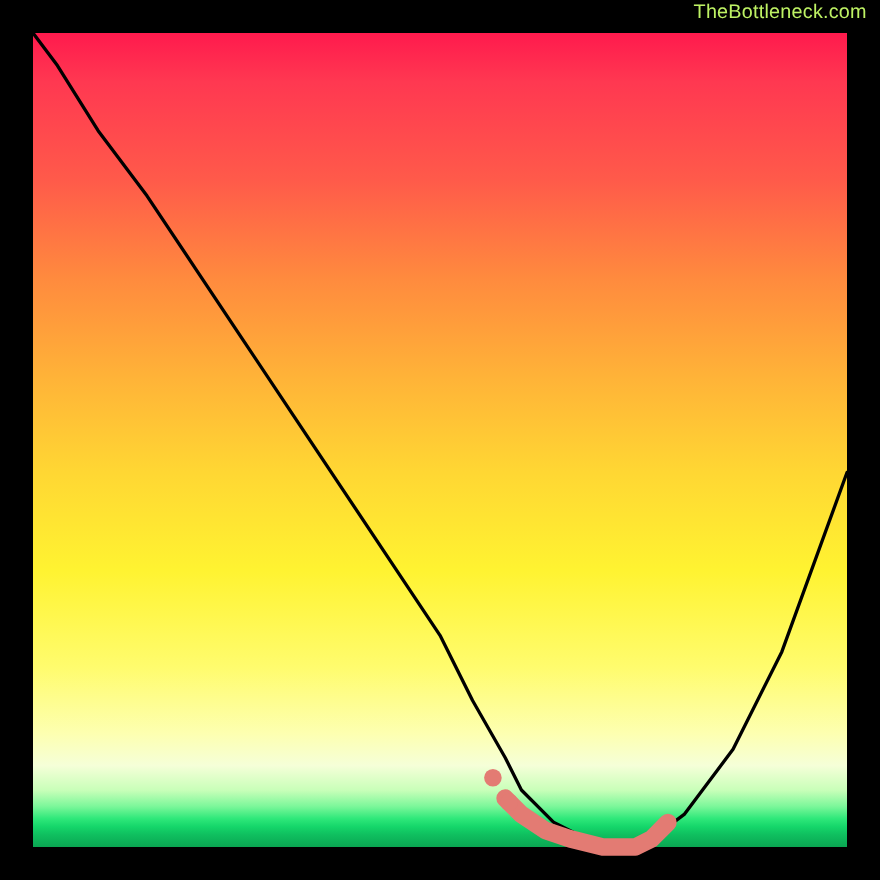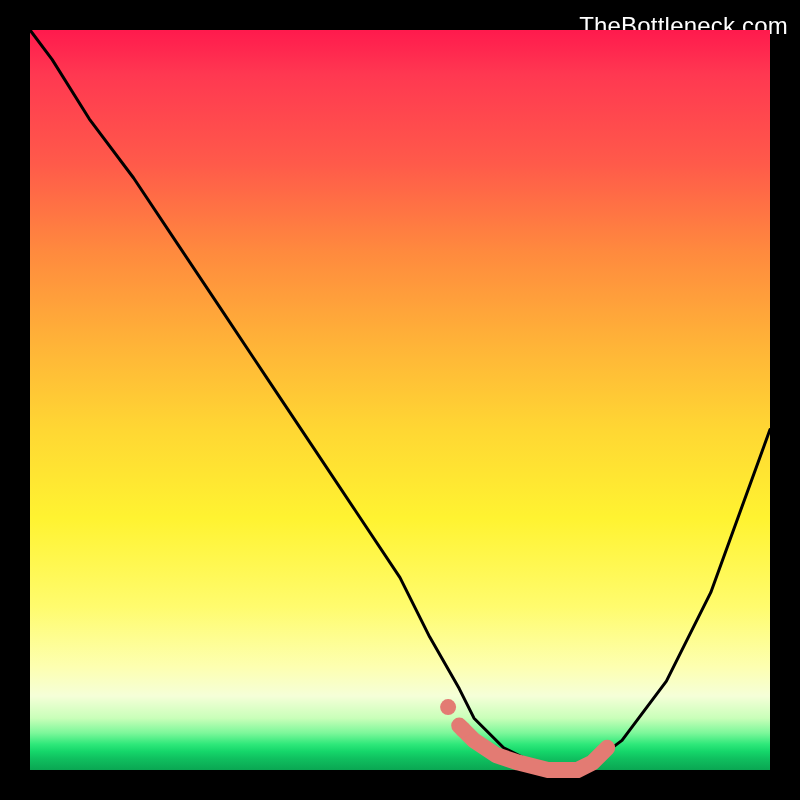--- a/index.html
+++ b/index.html
@@ -40,24 +40,24 @@
       #c9ffb9 93%,
       #7cf79a 95%,
       #2fe87a 96.5%,
       #15d66a 97.5%,
       #0fbf5f 98.5%,
       #0aa652 100%
     );
   }
   .watermark {
     position: absolute;
-    top: 12px;
+    top: 0;
     right: 12px;
-    color: #ffffff;
-    font-size: 24px;
+    color: #bef264;
+    font-size: 18px;
     font-weight: 400;
     letter-spacing: 0.2px;
     user-select: none;
   }
   svg.curve {
     position: absolute;
     top: 0;
     left: 0;
     width: 740px;
     height: 740px;

